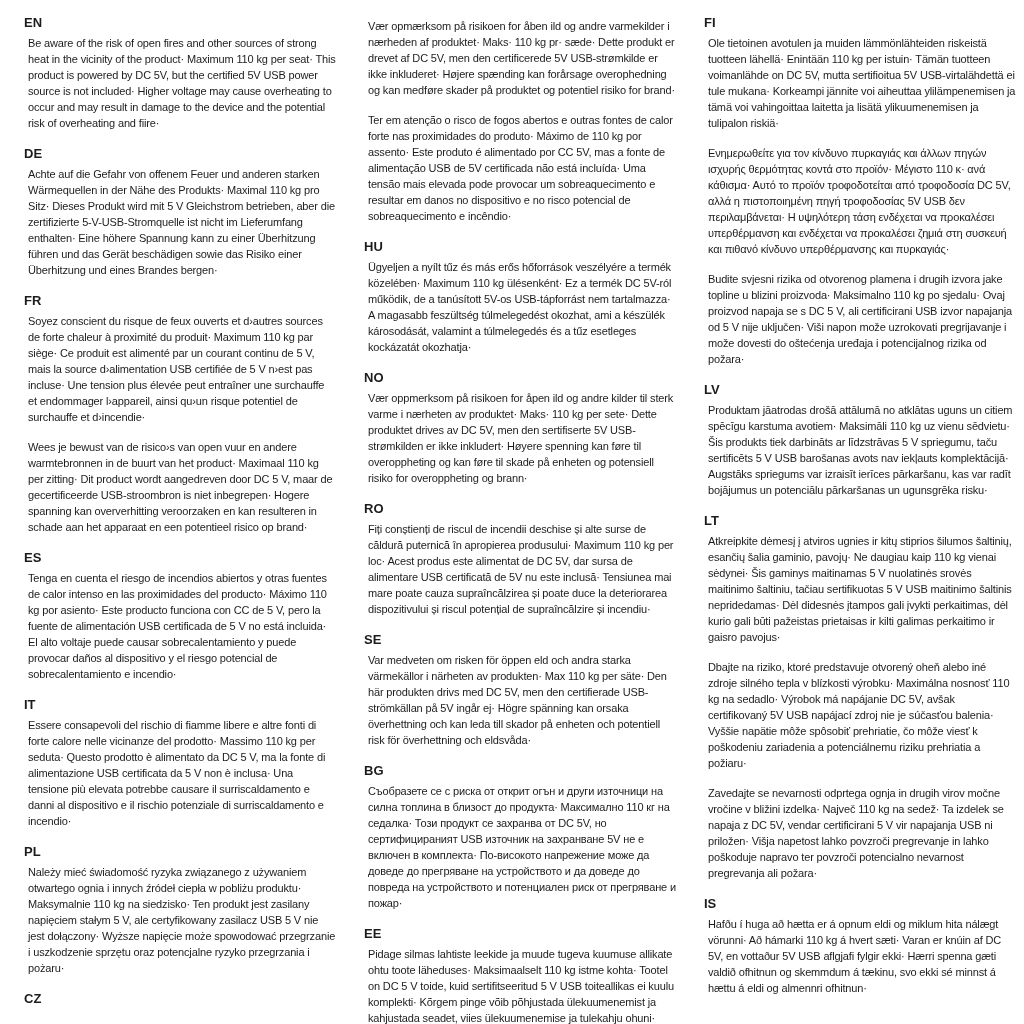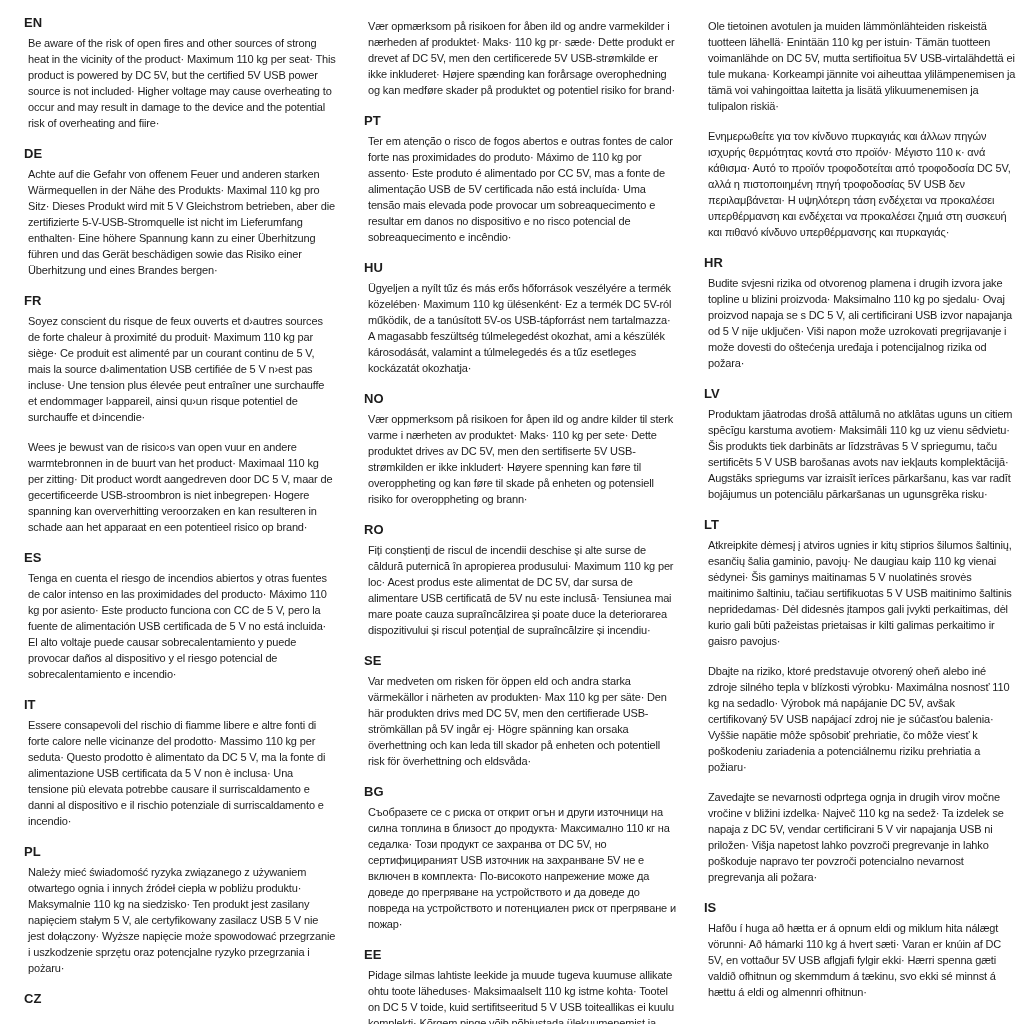--- a/index.html
+++ b/index.html
@@ -82,21 +82,20 @@
       <h2 class="lang">CZ</h2>
 
     </section>
   </div>
 
   <div class="column">
     <section class="sec">
       <p class="body-text">Vær opmærksom på risikoen for åben ild og andre varmekilder i nærheden af produktet· Maks· 110 kg pr· sæde· Dette produkt er drevet af DC 5V, men den certificerede 5V USB-strømkilde er ikke inkluderet· Højere spænding kan forårsage overophedning og kan medføre skader på produktet og potentiel risiko for brand·</p>
     </section>
     <section class="sec">
-      <h2 class="lang">PT</h2>
       <p class="body-text">Ter em atenção o risco de fogos abertos e outras fontes de calor forte nas proximidades do produto· Máximo de 110 kg por assento· Este produto é alimentado por CC 5V, mas a fonte de alimentação USB de 5V certificada não está incluída· Uma tensão mais elevada pode provocar um sobreaquecimento e resultar em danos no dispositivo e no risco potencial de sobreaquecimento e incêndio·</p>
     </section>
     <section class="sec">
       <h2 class="lang">HU</h2>
       <p class="body-text">Ügyeljen a nyílt tűz és más erős hőforrások veszélyére a termék közelében· Maximum 110 kg ülésenként· Ez a termék DC 5V-ról működik, de a tanúsított 5V-os USB-tápforrást nem tartalmazza· A magasabb feszültség túlmelegedést okozhat, ami a készülék károsodását, valamint a túlmelegedés és a tűz esetleges kockázatát okozhatja·</p>
     </section>
     <section class="sec">
       <h2 class="lang">NO</h2>
       <p class="body-text">Vær oppmerksom på risikoen for åpen ild og andre kilder til sterk varme i nærheten av produktet· Maks· 110 kg per sete· Dette produktet drives av DC 5V, men den sertifiserte 5V USB-strømkilden er ikke inkludert· Høyere spenning kan føre til overoppheting og kan føre til skade på enheten og potensiell risiko for overoppheting og brann·</p>
     </section>
@@ -113,27 +112,27 @@
       <p class="body-text">Съобразете се с риска от открит огън и други източници на силна топлина в близост до продукта· Максимално 110 кг на седалка· Този продукт се захранва от DC 5V, но сертифицираният USB източник на захранване 5V не е включен в комплекта· По-високото напрежение може да доведе до прегряване на устройството и да доведе до повреда на устройството и потенциален риск от прегряване и пожар·</p>
     </section>
     <section class="sec">
       <h2 class="lang">EE</h2>
       <p class="body-text">Pidage silmas lahtiste leekide ja muude tugeva kuumuse allikate ohtu toote läheduses· Maksimaalselt 110 kg istme kohta· Tootel on DC 5 V toide, kuid sertifitseeritud 5 V USB toiteallikas ei kuulu komplekti· Kõrgem pinge võib põhjustada ülekuumenemist ja kahjustada seadet, viies ülekuumenemise ja tulekahju ohuni·</p>
     </section>
   </div>
 
   <div class="column">
     <section class="sec">
+      <h2 class="lang">FI</h2>
       <p class="body-text">Ole tietoinen avotulen ja muiden lämmönlähteiden riskeistä tuotteen lähellä· Enintään 110 kg per istuin· Tämän tuotteen voimanlähde on DC 5V, mutta sertifioitua 5V USB-virtalähdettä ei tule mukana· Korkeampi jännite voi aiheuttaa ylilämpenemisen ja tämä voi vahingoittaa laitetta ja lisätä ylikuumenemisen ja tulipalon riskiä·</p>
     </section>
     <section class="sec">
       <p class="body-text">Ενημερωθείτε για τον κίνδυνο πυρκαγιάς και άλλων πηγών ισχυρής θερμότητας κοντά στο προϊόν· Μέγιστο 110 κ· ανά κάθισμα· Αυτό το προϊόν τροφοδοτείται από τροφοδοσία DC 5V, αλλά η πιστοποιημένη πηγή τροφοδοσίας 5V USB δεν περιλαμβάνεται· Η υψηλότερη τάση ενδέχεται να προκαλέσει υπερθέρμανση και ενδέχεται να προκαλέσει ζημιά στη συσκευή και πιθανό κίνδυνο υπερθέρμανσης και πυρκαγιάς·</p>
     </section>
     <section class="sec">
-      <h2 class="lang">HR</h2>
       <p class="body-text">Budite svjesni rizika od otvorenog plamena i drugih izvora jake topline u blizini proizvoda· Maksimalno 110 kg po sjedalu· Ovaj proizvod napaja se s DC 5 V, ali certificirani USB izvor napajanja od 5 V nije uključen· Viši napon može uzrokovati pregrijavanje i može dovesti do oštećenja uređaja i potencijalnog rizika od požara·</p>
     </section>
     <section class="sec">
       <h2 class="lang">LV</h2>
       <p class="body-text">Produktam jāatrodas drošā attālumā no atklātas uguns un citiem spēcīgu karstuma avotiem· Maksimāli 110 kg uz vienu sēdvietu· Šis produkts tiek darbināts ar līdzstrāvas 5 V spriegumu, taču sertificēts 5 V USB barošanas avots nav iekļauts komplektācijā· Augstāks spriegums var izraisīt ierīces pārkaršanu, kas var radīt bojājumus un potenciālu pārkaršanas un ugunsgrēka risku·</p>
     </section>
     <section class="sec">
       <h2 class="lang">LT</h2>
       <p class="body-text">Atkreipkite dėmesį į atviros ugnies ir kitų stiprios šilumos šaltinių, esančių šalia gaminio, pavojų· Ne daugiau kaip 110 kg vienai sėdynei· Šis gaminys maitinamas 5 V nuolatinės srovės maitinimo šaltiniu, tačiau sertifikuotas 5 V USB maitinimo šaltinis nepridedamas· Dėl didesnės įtampos gali įvykti perkaitimas, dėl kurio gali būti pažeistas prietaisas ir kilti galimas perkaitimo ir gaisro pavojus·</p>
     </section>

